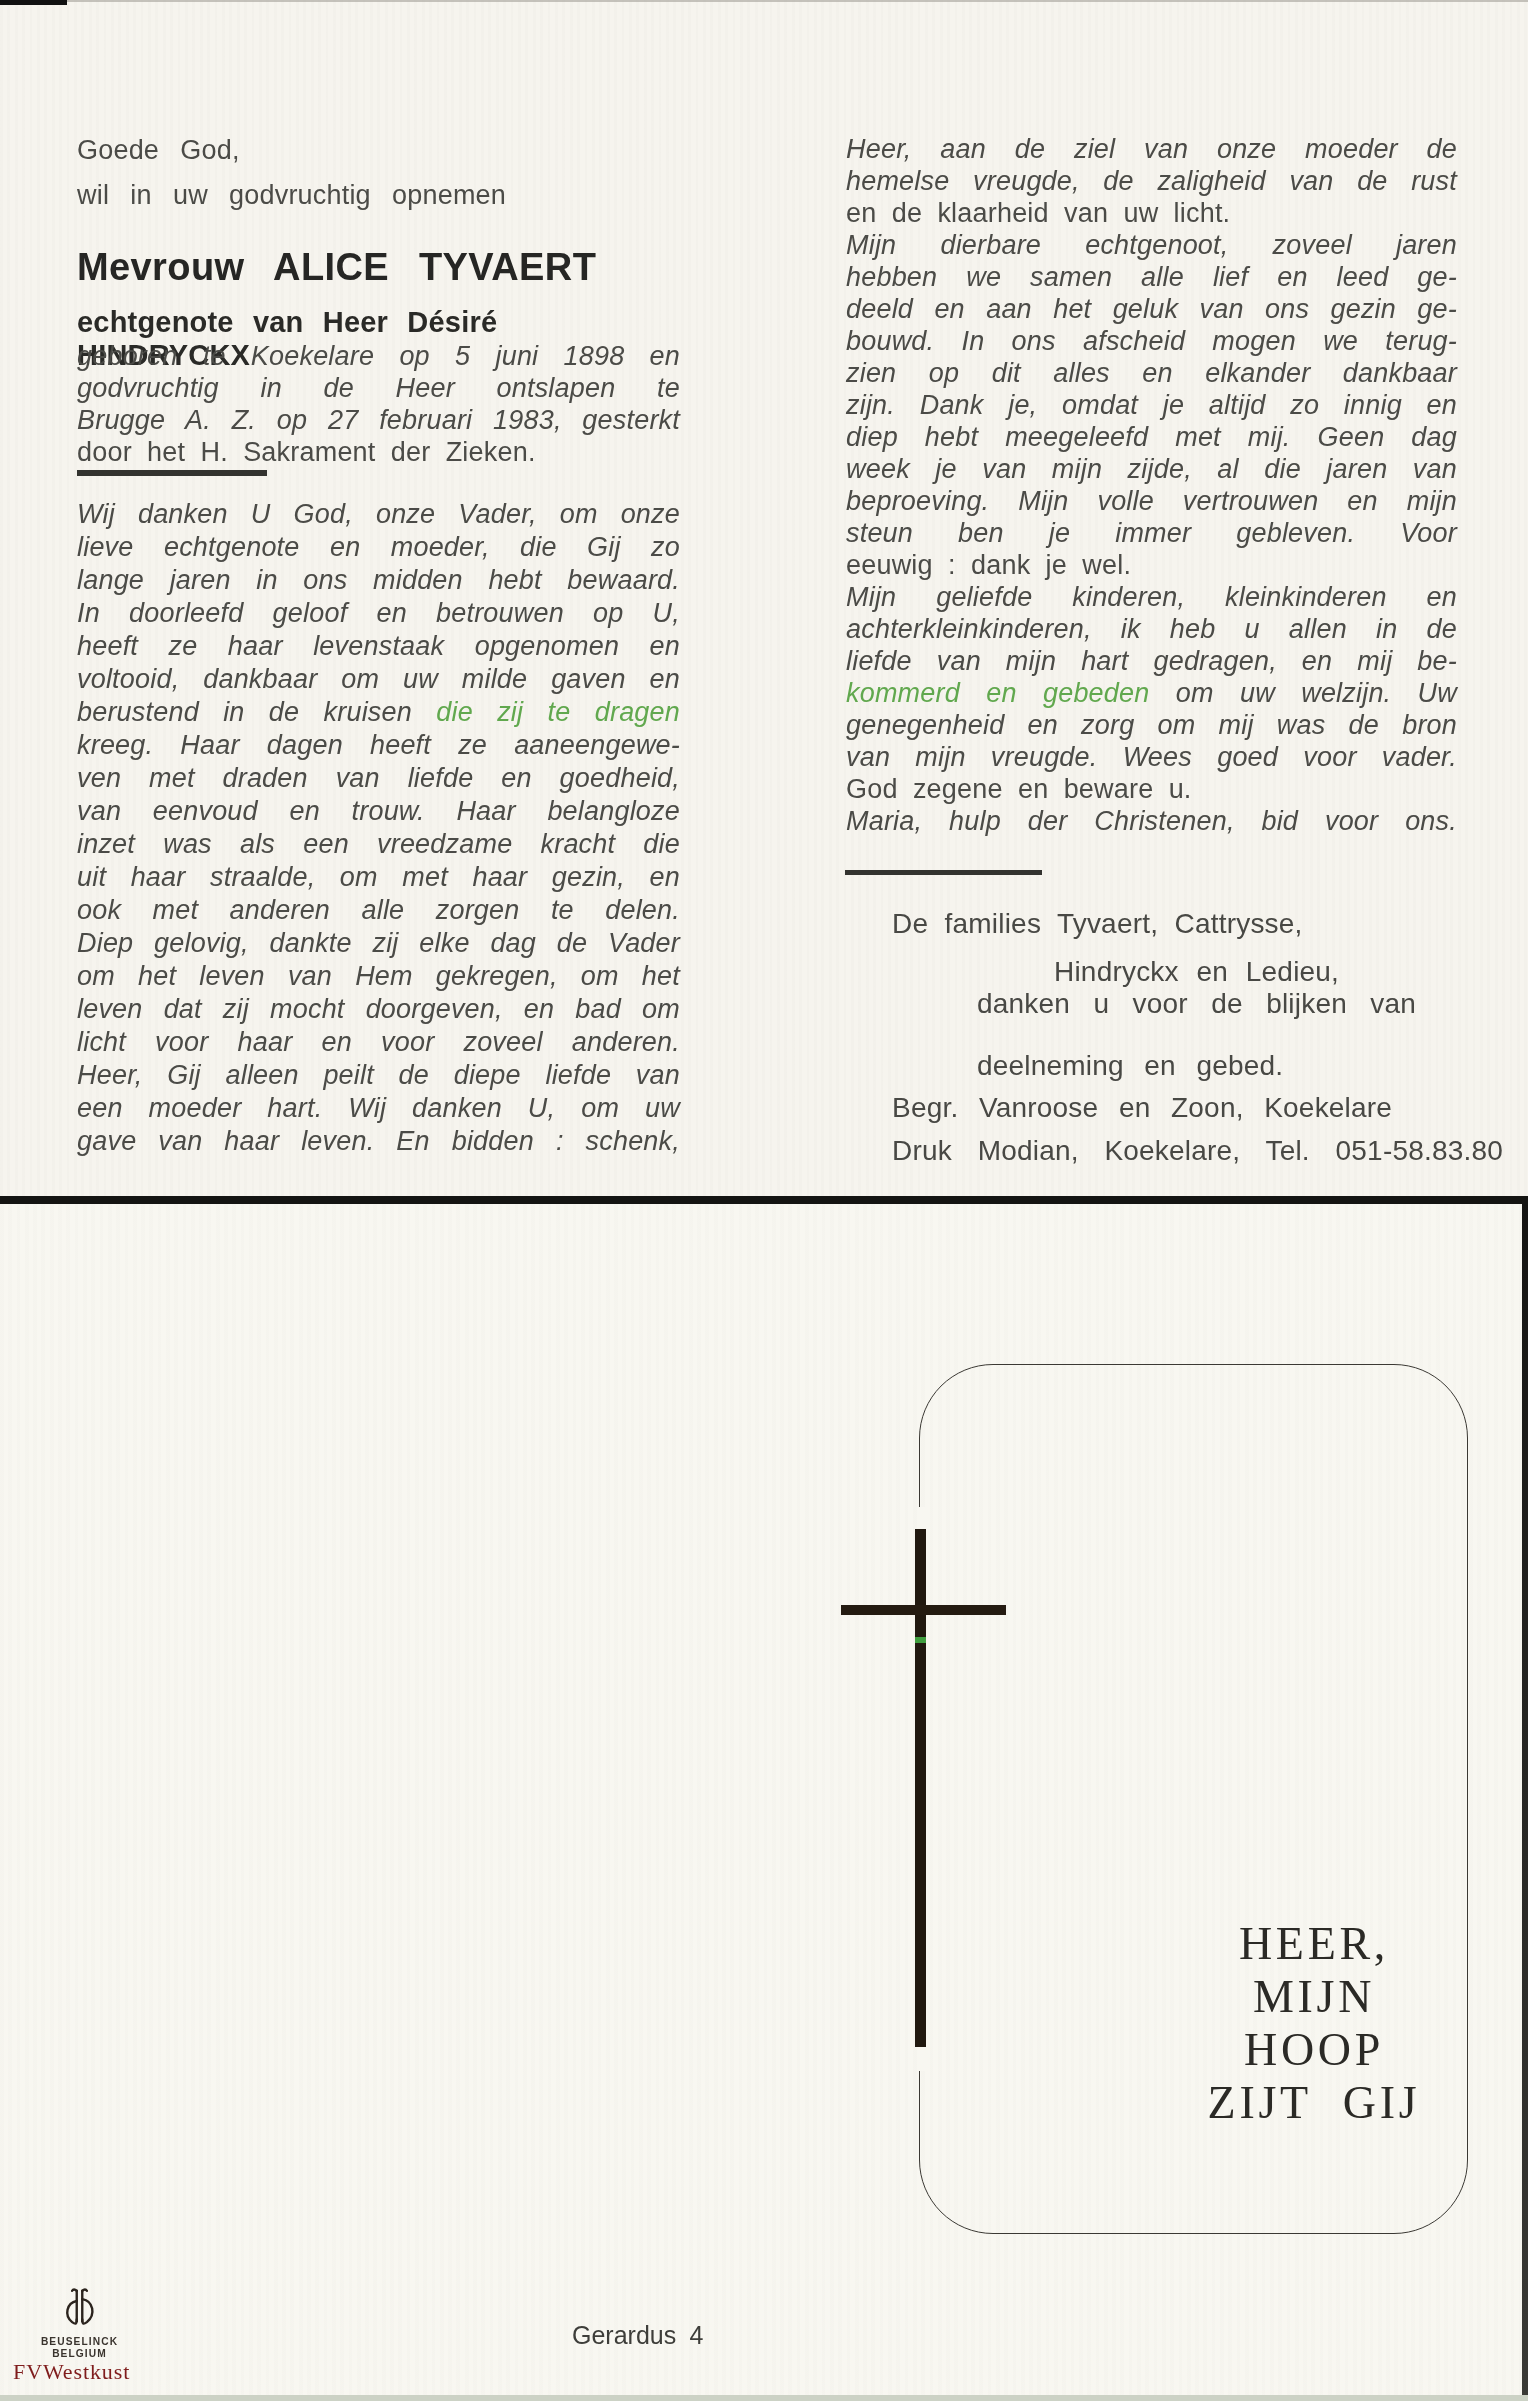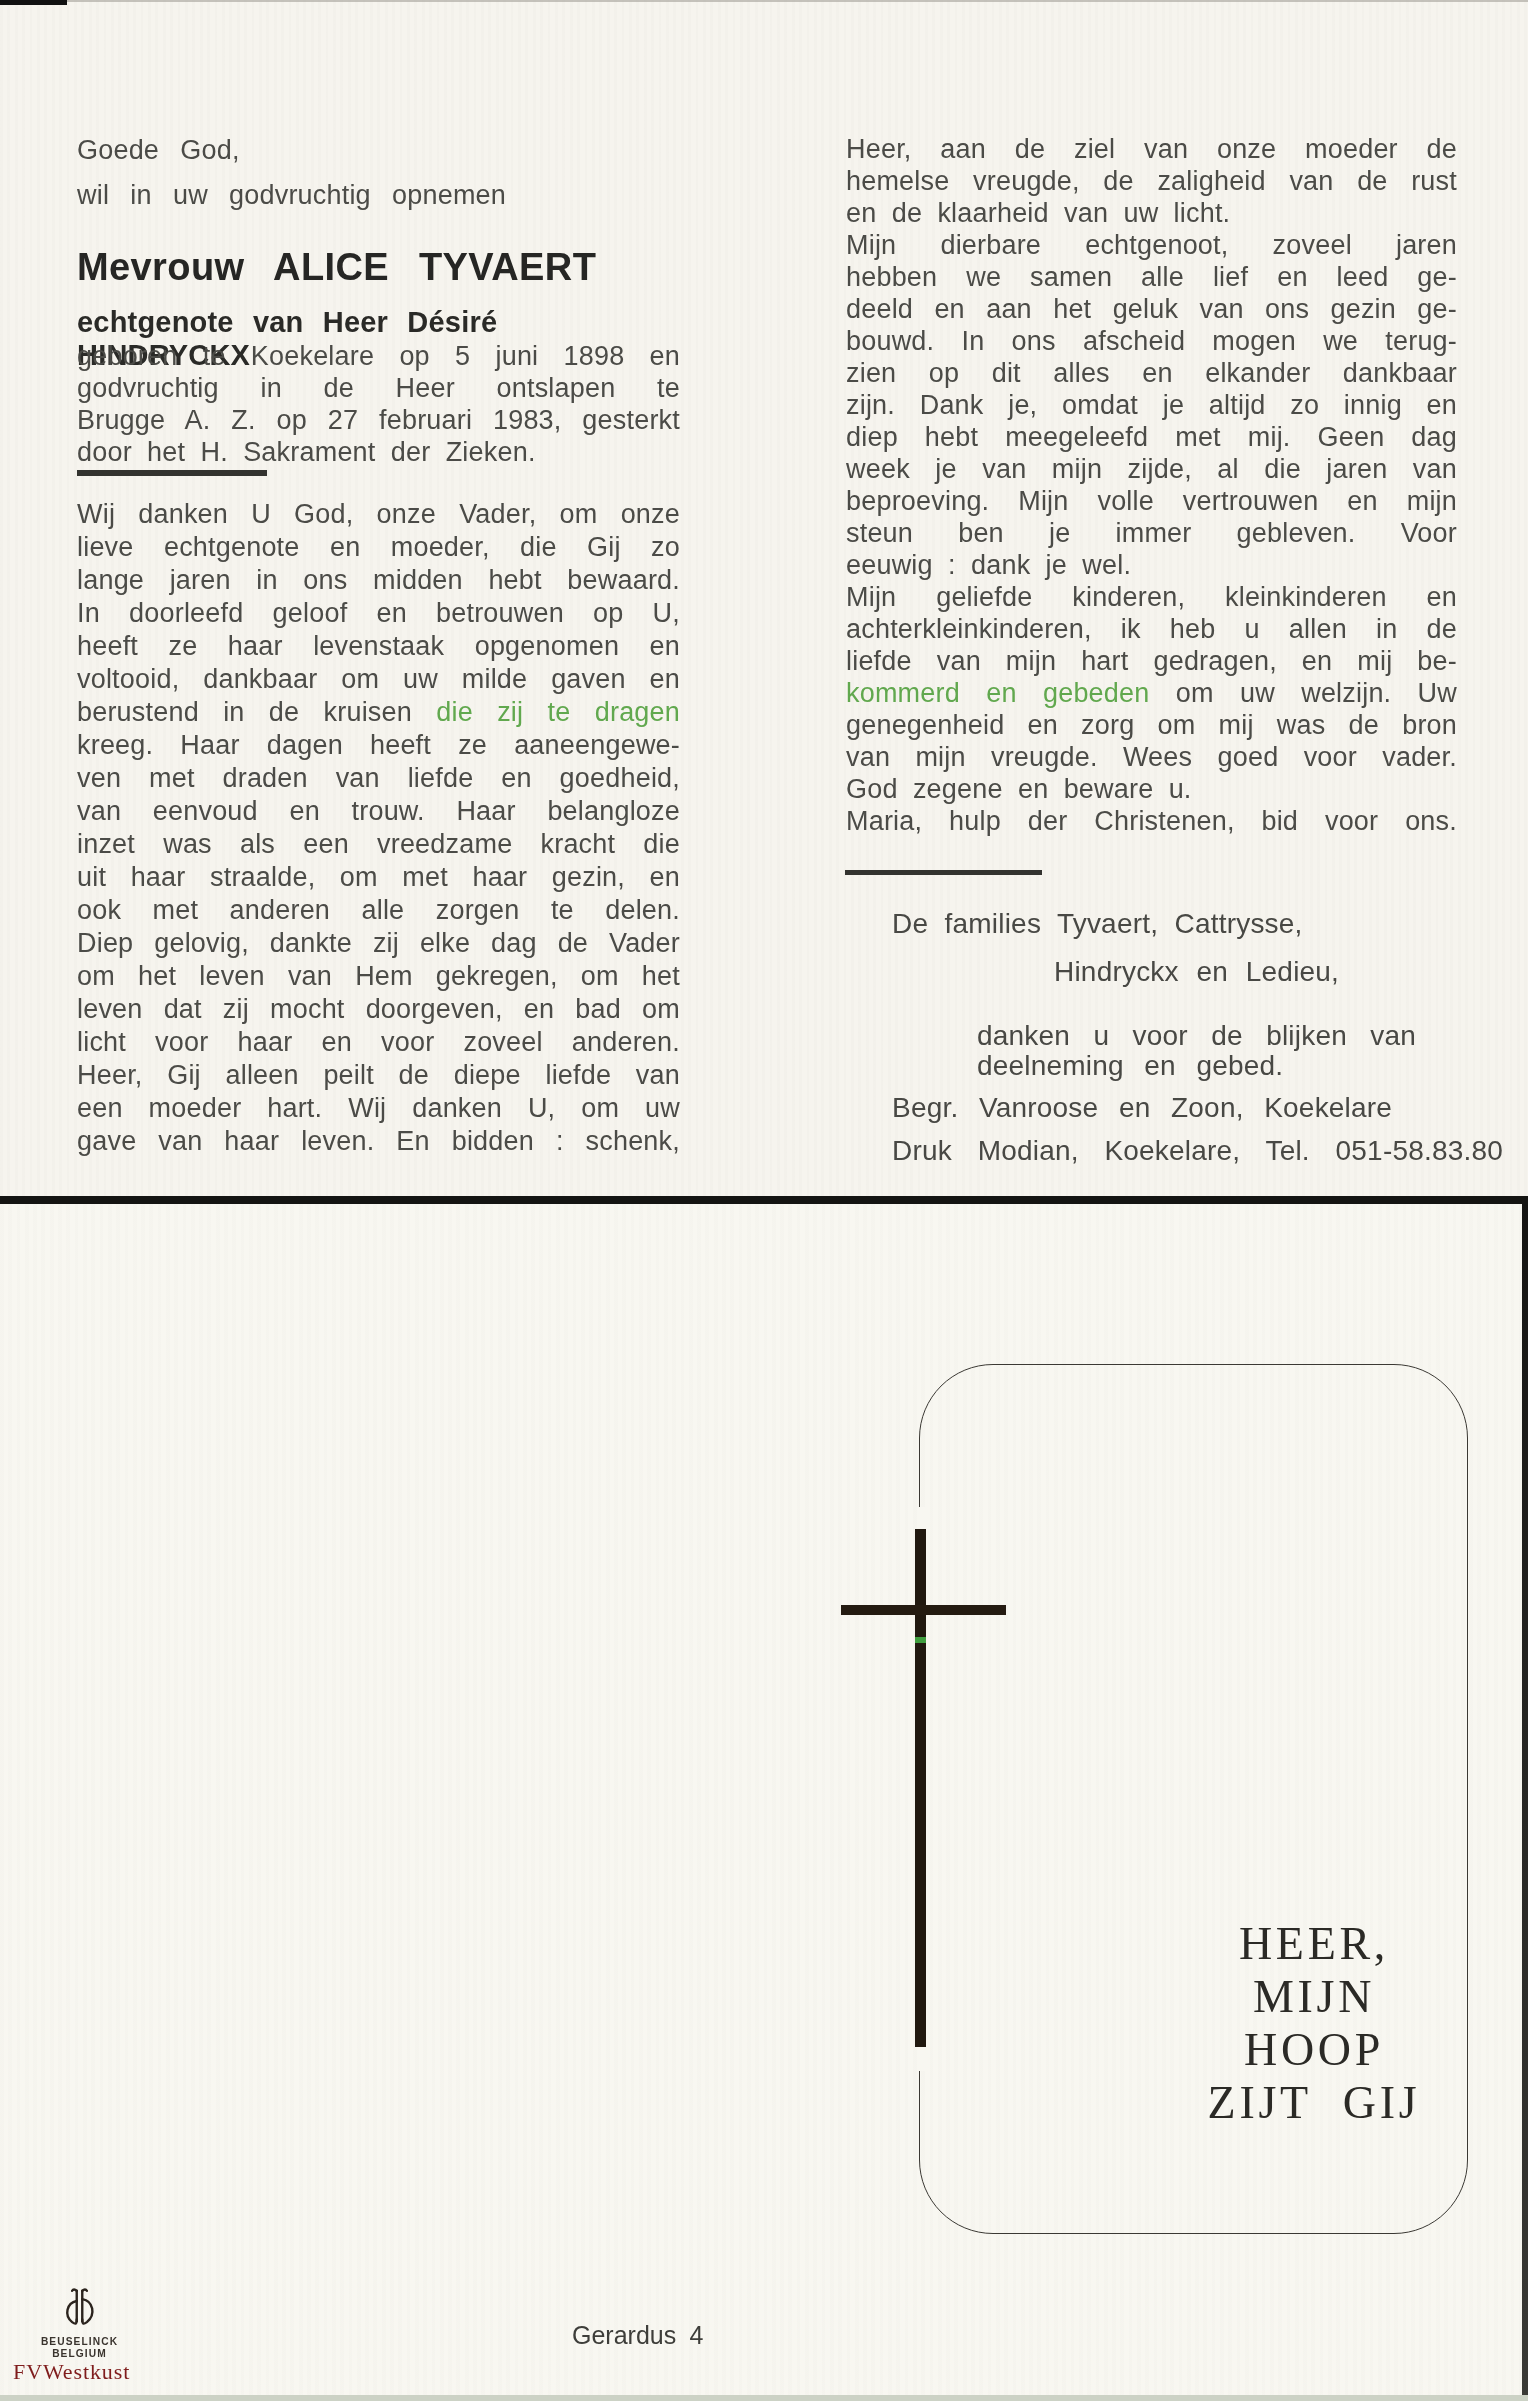--- a/index.html
+++ b/index.html
@@ -16,21 +16,21 @@
     top:1204px;height:1191px;background-color:#f8f7f1;
     background-image:repeating-linear-gradient(90deg,rgba(90,90,80,.015) 0 3.7px,transparent 3.7px 8.3px);
   }
   .fold{position:absolute;left:0;top:1196px;width:1528px;height:8.3px;background:#141412;}
 
   
   .tline{
     font-size:27px;line-height:33px;color:#4b4b47;
     word-spacing:.28em;letter-spacing:0.2px;text-align:left;
   }
-  .tline.just{text-align:justify;text-align-last:justify;text-justify:inter-word;}
+  .tline.just{text-align:justify;text-align-last:justify;text-justify:inter-word;font-style:italic;}
   .green{color:#61a84e;}
 
   
   .salutation{position:absolute;left:77px;top:128px;width:603px;}
   .salutation .tline{line-height:45px;word-spacing:.5em;}
   .name-heading{
     position:absolute;left:77px;top:246px;width:611px;margin:0;
     font-size:38px;font-weight:bold;color:#262624;word-spacing:.5em;letter-spacing:0.4px;
   }
   .spouse-heading{
@@ -43,21 +43,21 @@
   .rule-left{left:77px;top:470px;width:190px;height:5.6px;}
   .rule-right{left:845px;top:870px;width:197px;height:4.6px;}
   .prayer-left{position:absolute;left:77px;top:498px;width:603px;}
   .prayer-right{position:absolute;left:846px;top:133px;width:611px;}
   .prayer-right .tline{line-height:32px;}
 
   .families{position:absolute;left:846px;top:908px;width:611px;height:278px;font-size:28px;color:#48484­4;}
   .fam-line{position:absolute;left:0;width:100%;font-size:28px;color:#484844;letter-spacing:0.2px;margin-left:46px;}
   .fam-1{top:0;word-spacing:.3em;}
   .fam-2{top:48px;text-align:center;padding-right:1.9px;box-sizing:border-box;word-spacing:.35em;}
-  .fam-3{top:112px;left:85px;width:auto;word-spacing:.55em;}
+  .fam-3{top:80px;left:85px;width:auto;word-spacing:.55em;}
   .fam-4{top:142px;left:85px;width:auto;word-spacing:.45em;}
   .fam-5{top:184px;word-spacing:.45em;}
   .fam-6{top:227px;text-align:justify;text-align-last:justify;word-spacing:.3em;}
 
   
   .card-outline{
     position:absolute;left:919px;top:160px;width:549px;height:870px;
     border:1.9px solid #3b3934;border-radius:74px;box-sizing:border-box;
   }
   .outline-gap{position:absolute;left:917px;top:303px;width:8.3px;height:564px;background:#f8f7f1;}

